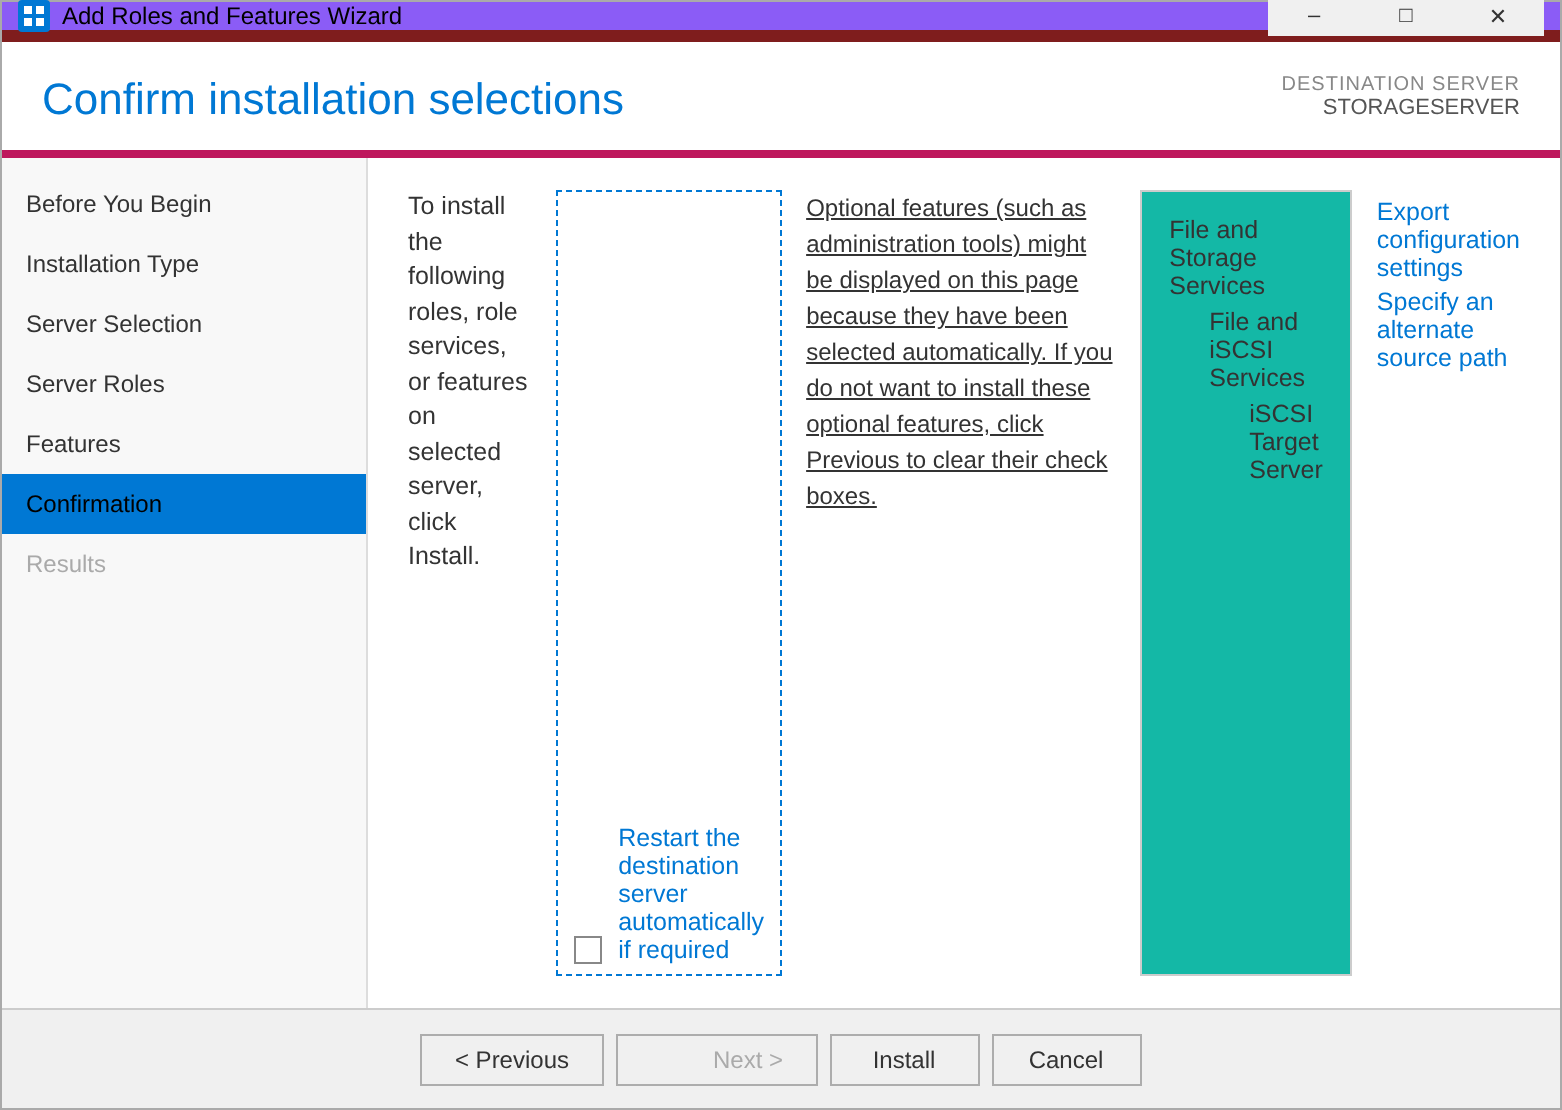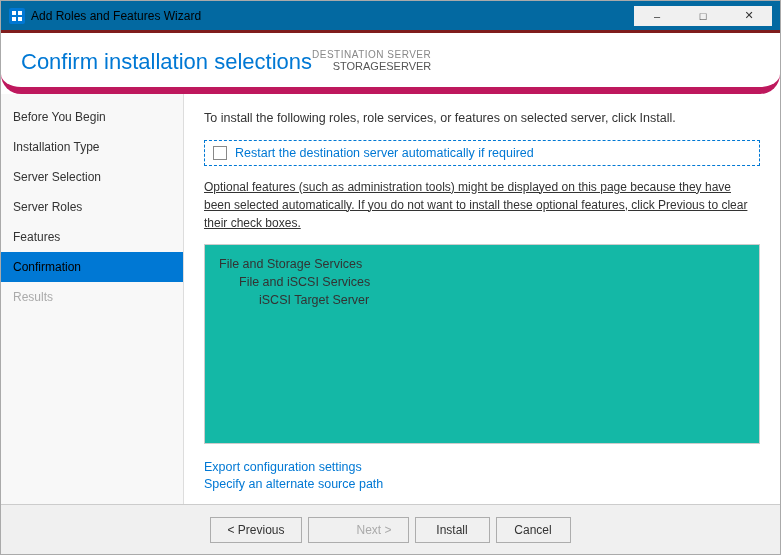--- a/index.html
+++ b/index.html
@@ -15,26 +15,26 @@
     .window {
       width: 781px;
       height: 555px;
       background: #fff;
       border: 1px solid #aaa;
       box-shadow: 2px 2px 8px rgba(0,0,0,0.3);
       display: flex;
       flex-direction: column;
     }
     .titlebar {
-      background: #0369a1;
-      border-bottom: 3px solid #7f1d1d;
+      background: #8b5cf6;
+      border-bottom: 6px solid #7f1d1d;
       display: flex;
       align-items: center;
       padding: 6px 8px;
-      height: 32px;
+      height: 20px;
     }
     .titlebar-icon {
       width: 16px;
       height: 16px;
       margin-right: 6px;
       background: #0078d4;
       border-radius: 2px;
       display: flex;
       align-items: center;
       justify-content: center;
@@ -61,22 +61,22 @@
       color: #333;
       display: flex;
       align-items: center;
       justify-content: center;
     }
     .header {
       background: #fff;
       padding: 16px 20px 12px 20px;
       display: flex;
       align-items: flex-start;
-      border-bottom: 7px solid #be185d;
-      border-radius: 20px;
+      justify-content: space-between;
+      border-bottom: 4px solid #be185d;
     }
     .header-title {
       font-size: 22px;
       font-weight: 300;
       color: #0078d4;
     }
     .destination-server {
       text-align: right;
       font-size: 11px;
       color: #555;
@@ -110,31 +110,30 @@
       color: #000000;
     }
     .sidebar-item.disabled {
       color: #aaa;
     }
     .main-content {
       flex: 1;
       padding: 16px 20px;
       overflow-y: auto;
       display: flex;
-      flex-direction: column;
       gap: 12px;
     }
     .intro-text {
       font-size: 12.5px;
       color: #333;
       line-height: 1.4;
     }
     .restart-checkbox-row {
       display: flex;
-      align-items: flex-start;
+      align-items: flex-end;
       gap: 8px;
       border: 1.5px dashed #0078d4;
       padding: 5px 8px;
       background: #fff;
     }
     .restart-checkbox {
       width: 14px;
       height: 14px;
       border: 1px solid #888;
       background: white;

